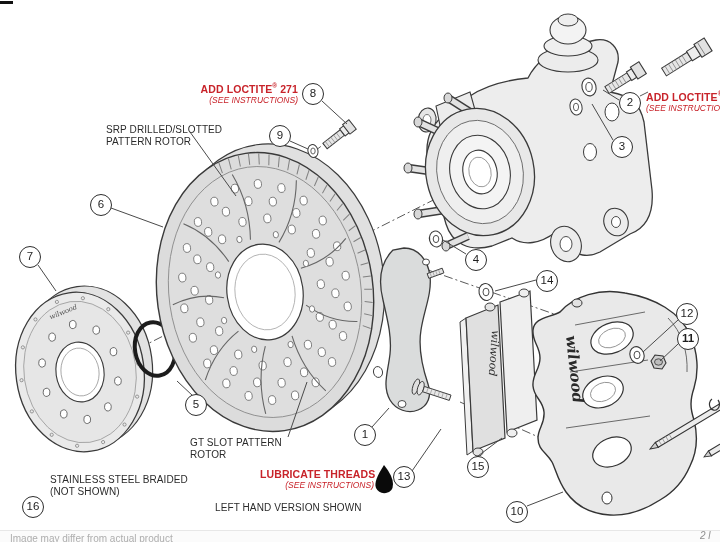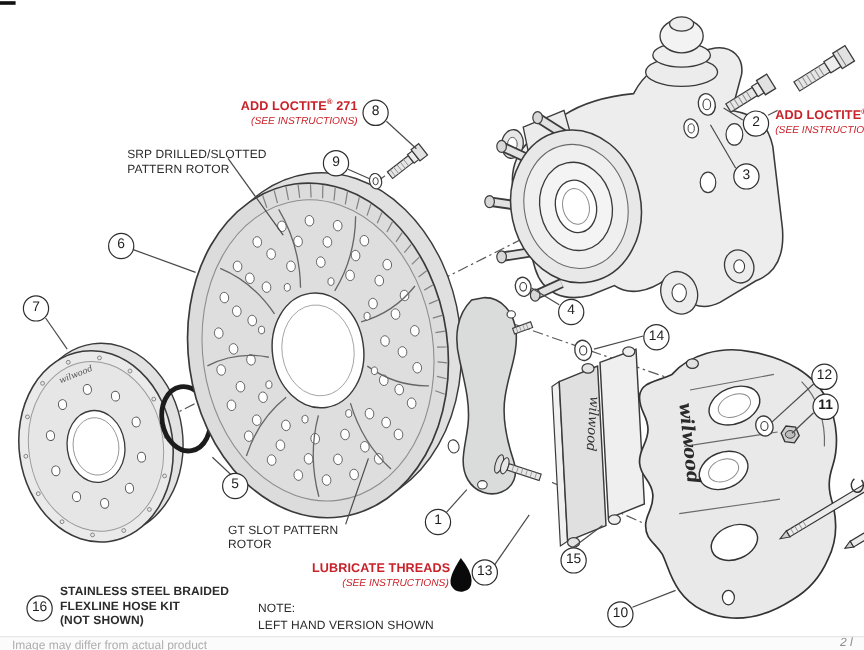--- a/index.html
+++ b/index.html
@@ -390,28 +390,26 @@
 <div class="lbl" style="left:74px;top:124px;margin-left:32px;">
   <div>SRP DRILLED/SLOTTED</div>
   <div>PATTERN ROTOR</div>
 </div>
 
 <div class="lbl" style="left:190px;top:437px;">
   <div>GT SLOT PATTERN</div>
   <div>ROTOR</div>
 </div>
 
-<div class="lbl" style="left:50px;top:488px;font-weight:bold;">
+<div class="lbl" style="left:50px;top:474px;">
   <div>STAINLESS STEEL BRAIDED</div>
-  <div>FLEXLINE HOSE KIT</div>
   <div>(NOT SHOWN)</div>
 </div>
 
 <div class="lbl" style="left:215px;top:501px;line-height:13.5px;">
-  <div>NOTE:</div>
   <div>LEFT HAND VERSION SHOWN</div>
 </div>
 
 <div id="callouts">
     <div class="callout" style="left: 354px; top: 424px;">1</div>
     <div class="callout" style="left: 619px; top: 92px;">2</div>
     <div class="callout" style="left: 611px; top: 136px;">3</div>
     <div class="callout" style="left: 465px; top: 249px;">4</div>
     <div class="callout" style="left: 185px; top: 394px;">5</div>
     <div class="callout" style="left: 90px; top: 194px;">6</div>

